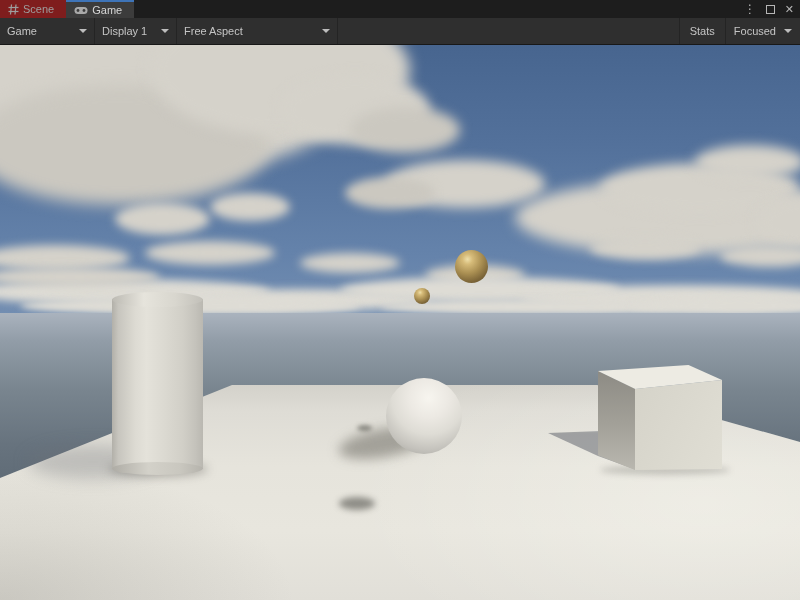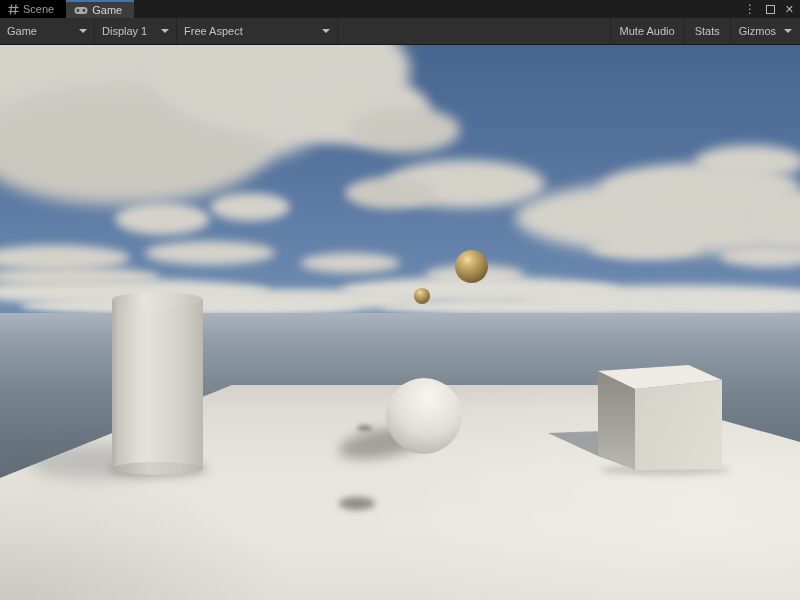--- a/index.html
+++ b/index.html
@@ -4,21 +4,21 @@
 <style>
   * { margin:0; padding:0; box-sizing:border-box; }
   html,body { width:800px; height:600px; overflow:hidden; background:#1e1e1e;
               font-family:"Liberation Sans", sans-serif; }
   .window { width:800px; height:600px; display:flex; flex-direction:column; }
 
   
   .tabbar { height:18px; background:#1d1d1d; display:flex; align-items:stretch;
             font-size:11px; color:#ababab; position:relative; }
   .tab { display:flex; align-items:center; gap:4px; padding:0 12px 0 8px; cursor:default; }
-  .tab.inactive { background:#000000; color:#9e9e9e;justify-content:center; }
+  .tab.inactive { background:#7f1d1d; color:#9e9e9e;justify-content:center; }
   .tab.active { background:#3c3c3c; color:#d6d6d6; border-top:2px solid #3e74b8; }
   .tab .ticon { display:flex; align-items:center; }
   .winctrls { position:absolute; right:6px; top:0; height:18px; display:flex;
               align-items:center; gap:10px; color:#b6b6b6; }
   .winctrls .kebab { font-size:12px; letter-spacing:0; }
   .winctrls .maxbox { width:9px; height:9px; border:1px solid #b6b6b6; display:inline-block; }
   .winctrls .closex { font-size:11px; }
 
   
   .toolbar { height:27px; background:#2f2f2f; display:flex; align-items:stretch;
@@ -141,28 +141,25 @@
     </div>
     <div class="tbi dd w-disp">
       <span>Display 1</span>
       <span class="chev"></span>
     </div>
     <div class="tbi dd w-aspect">
       <span>Free Aspect</span>
       <span class="chev"></span>
     </div>
     <div class="spacer"></div>
-    <div class="tbi grp-r w-mute">
-      <span>Mute Audio</span>
-    </div>
     <div class="tbi grp-r w-stats">
       <span>Stats</span>
     </div>
     <div class="tbi dd grp-r w-giz">
-      <span>Gizmos</span>
+      <span>Focused</span>
       <span class="chev"></span>
     </div>
   </div>
 
   <div class="viewport">
 
     <div class="cloud b8" style="left:-60px; top:-70px; width:430px; height:200px;"></div>
     <div class="cloud b8 dim" style="left:-30px; top:40px; width:300px; height:120px;"></div>
     <div class="cloud b7" style="left:150px; top:-40px; width:260px; height:130px;"></div>
     <div class="cloud b6" style="left:280px; top:30px; width:150px; height:70px;"></div>

